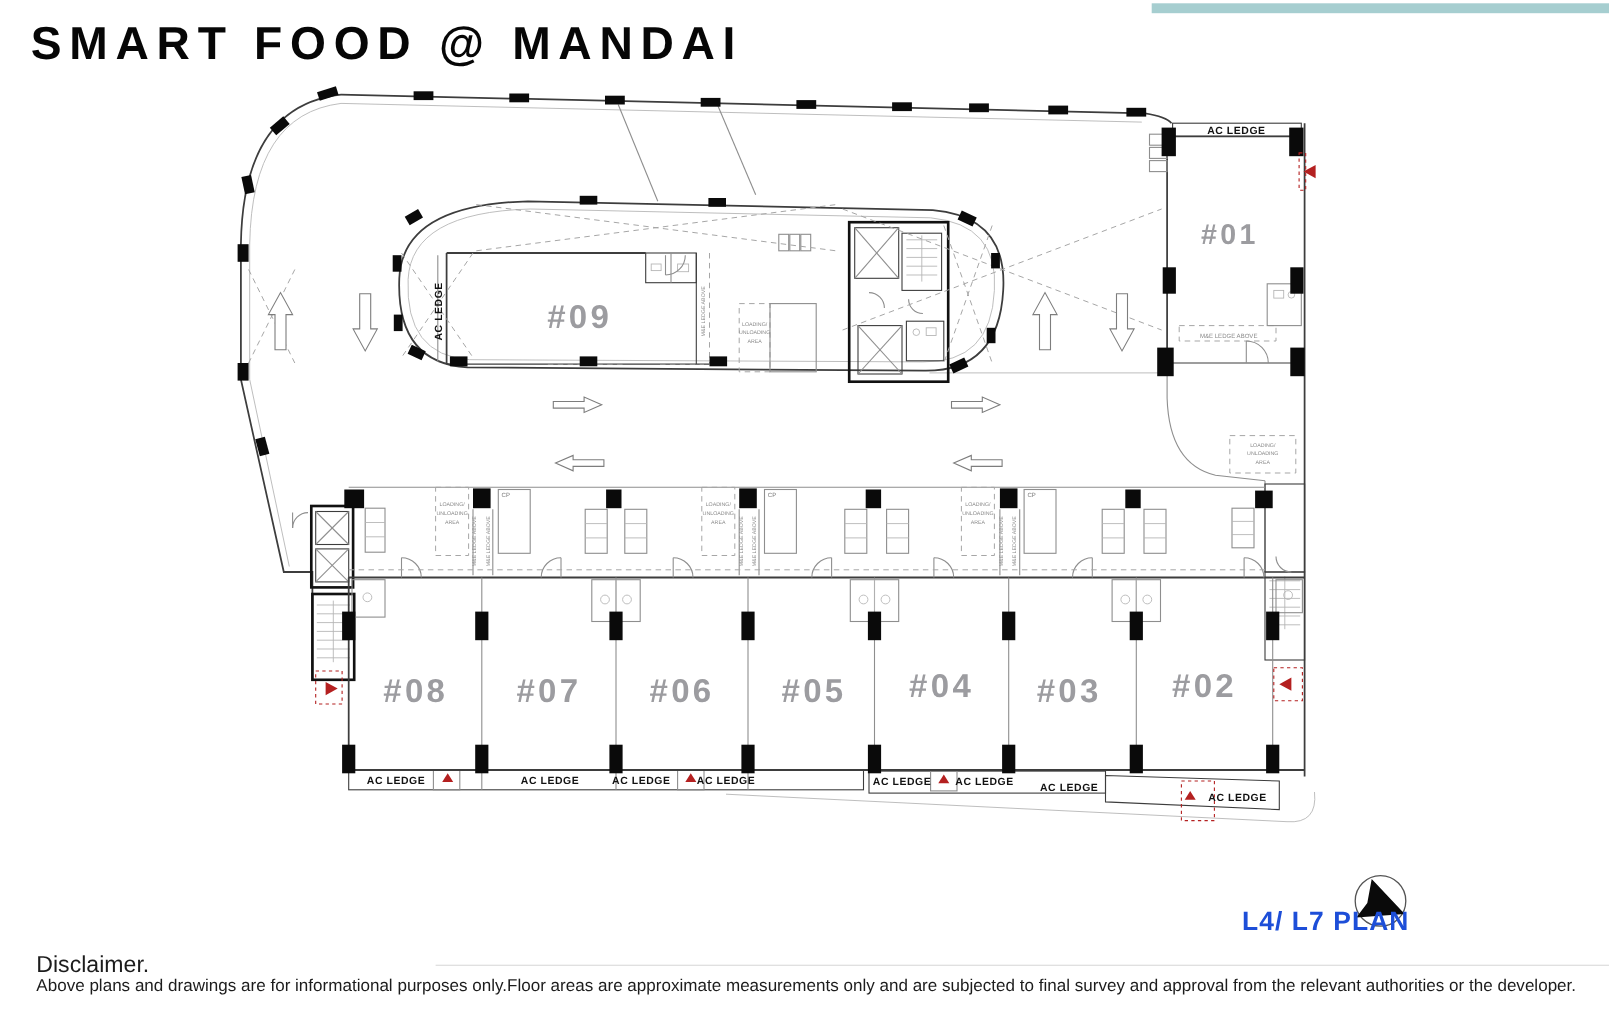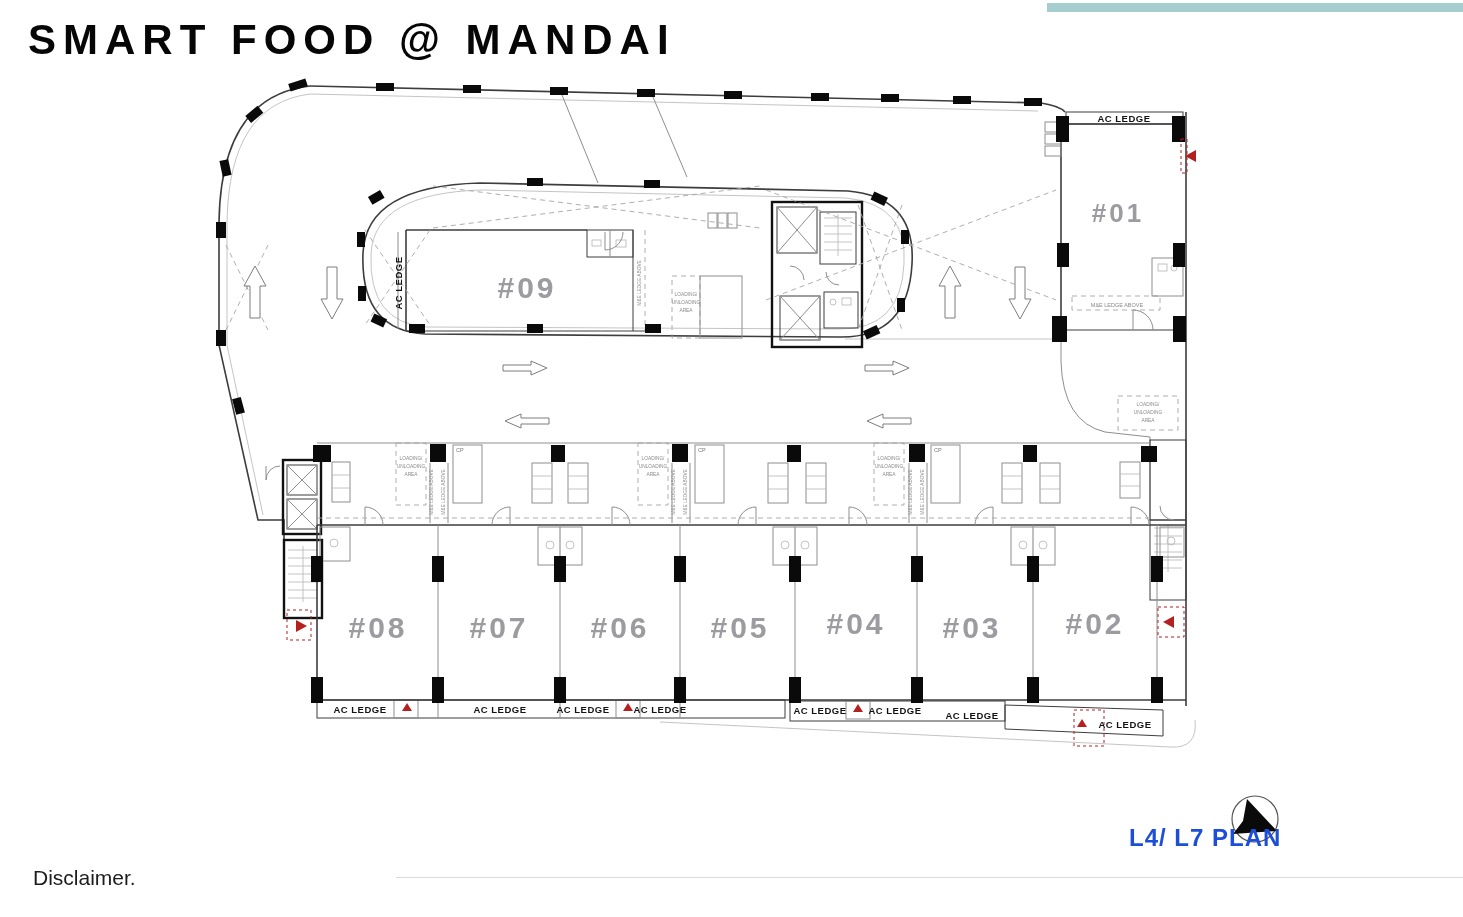--- a/index.html
+++ b/index.html
@@ -412,13 +412,14 @@
   </svg>
 
   <svg class="north" viewBox="0 0 54 54">
     <circle cx="27" cy="27" r="23" fill="#fff" stroke="#555" stroke-width="1.2"></circle>
     <path d="M 5,42 L 49,39 L 19,7 L 15,29 Z" fill="#0a0a0a"></path>
   </svg>
   <div class="plan-label">L4/ L7 PLAN</div>
 
   <div class="footer-rule"></div>
   <div class="disclaimer-h">Disclaimer.</div>
+  <div class="disclaimer-b">Above plans and drawings are for informational purposes only.Floor areas are approximate measurements only and are subjected to final survey and approval from the relevant authorities or the developer.</div>
 </div>
 
 </body></html>

